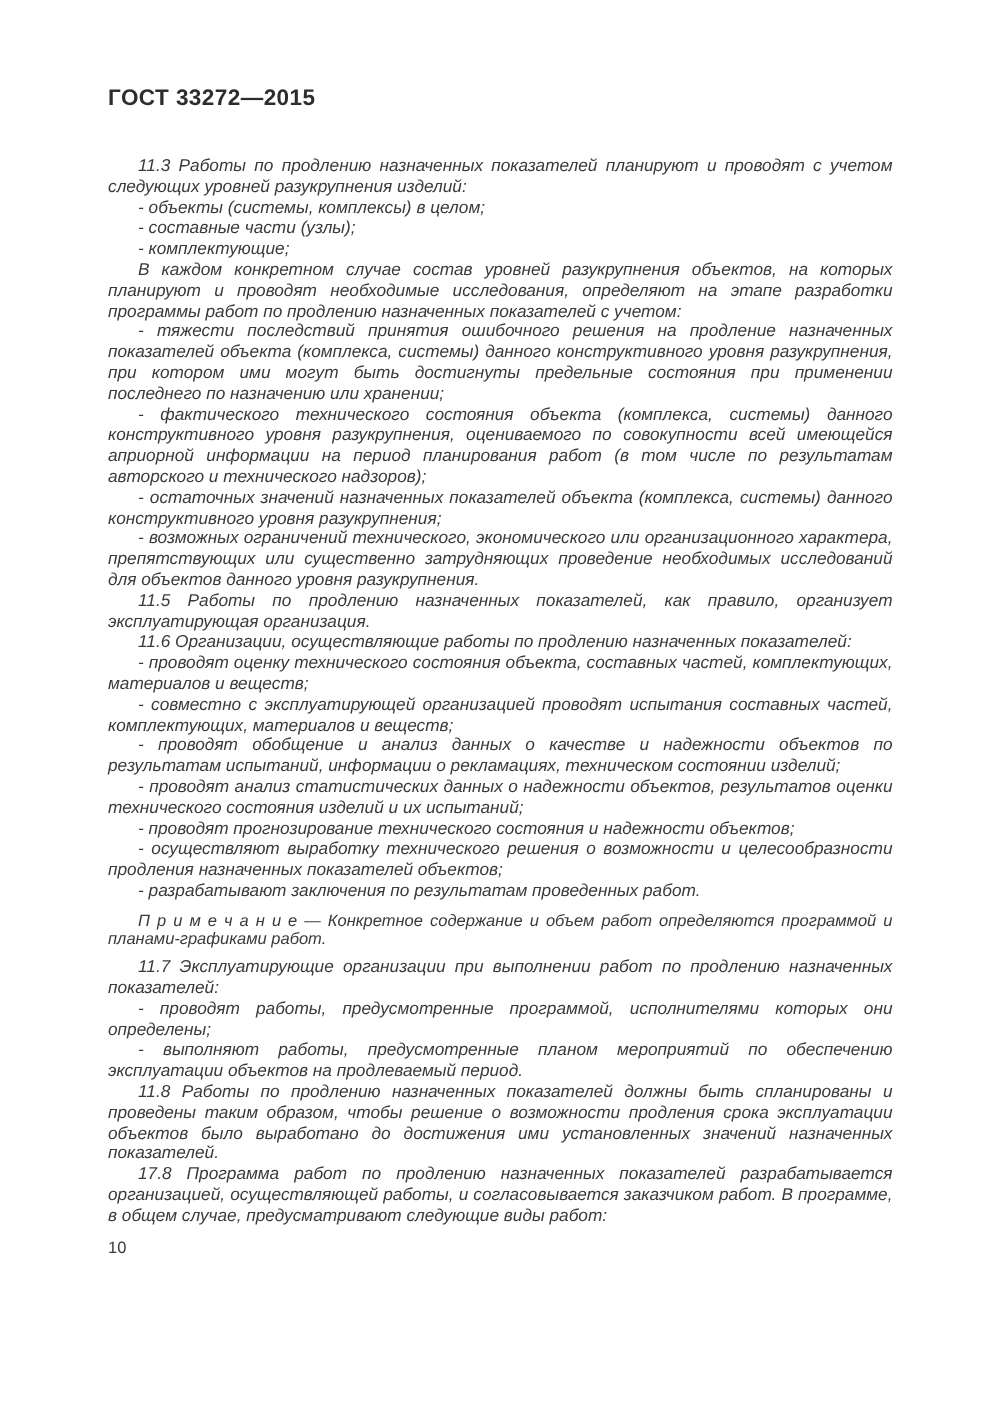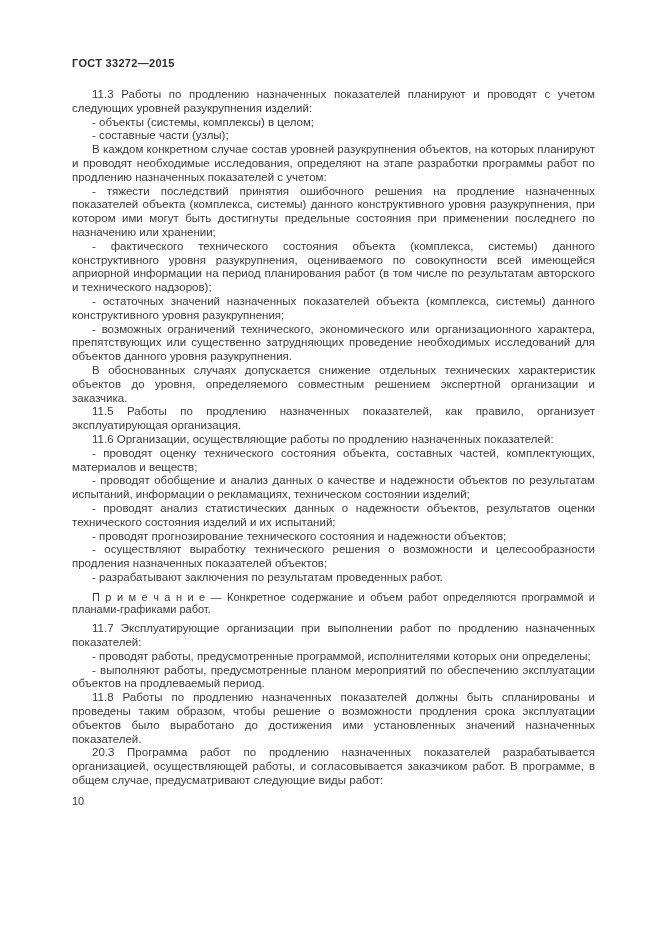--- a/index.html
+++ b/index.html
@@ -15,33 +15,34 @@
     overflow: hidden;
   }
   .page {
     box-sizing: border-box;
     width: 661px;
     height: 935px;
     background: #ffffff;
     padding: 57px 66px 0 72px;
   }
   .doc-header {
-    font-size: 11px;
+    font-size: 15px;
     font-weight: bold;
     color: #2d2d2d;
     letter-spacing: 0.3px;
-    margin: 0 0 19px 0;
+    margin: 0 0 31px 0;
   }
   .para {
     margin: 0;
     font-size: 11.5px;
     line-height: 13.8px;
     text-indent: 20px;
     text-align: justify;
     color: #3a3a3a;
+    font-style: italic;
   }
   .para.note {
     font-size: 11px;
     line-height: 12.3px;
     margin: 6px 0 7px 0;
   }
   .page-number {
     font-size: 11px;
     line-height: 13px;
     margin-top: 7px;
@@ -51,36 +52,37 @@
 </head>
 <body>
 
 <div class="page">
   <p class="doc-header">ГОСТ 33272—2015</p>
 
   <div>
       <p class="para">11.3  Работы по продлению назначенных показателей планируют и проводят с учетом следующих уровней разукрупнения изделий:</p>
       <p class="para">- объекты (системы, комплексы) в целом;</p>
       <p class="para">- составные части (узлы);</p>
+      <p class="para">- комплектующие;</p>
       <p class="para">В каждом конкретном случае состав уровней разукрупнения объектов, на которых планируют и проводят необходимые исследования, определяют на этапе разработки программы работ по продлению назначенных показателей с учетом:</p>
       <p class="para">- тяжести последствий принятия ошибочного решения на продление назначенных показателей объекта (комплекса, системы) данного конструктивного уровня разукрупнения, при котором ими могут быть достигнуты предельные состояния при применении последнего по назначению или хранении;</p>
       <p class="para">- фактического технического состояния объекта (комплекса, системы) данного конструктивного уровня разукрупнения, оцениваемого по совокупности всей имеющейся априорной информации на период планирования работ (в том числе по результатам авторского и технического надзоров);</p>
       <p class="para">- остаточных значений назначенных показателей объекта (комплекса, системы) данного конструктивного уровня разукрупнения;</p>
       <p class="para">- возможных ограничений технического, экономического или организационного характера, препятствующих или существенно затрудняющих проведение необходимых исследований для объектов данного уровня разукрупнения.</p>
-      <p class="para">В обоснованных случаях допускается снижение отдельных технических характеристик объектов до уровня, определяемого совместным решением экспертной организации и заказчика.</p>
       <p class="para">11.5  Работы по продлению назначенных показателей, как правило, организует эксплуатирующая организация.</p>
       <p class="para">11.6  Организации, осуществляющие работы по продлению назначенных показателей:</p>
       <p class="para">- проводят оценку технического состояния объекта, составных частей, комплектующих, материалов и веществ;</p>
+      <p class="para">- совместно с эксплуатирующей организацией проводят испытания составных частей, комплектующих, материалов и веществ;</p>
       <p class="para">- проводят обобщение и анализ данных о качестве и надежности объектов по результатам испытаний, информации о рекламациях, техническом состоянии изделий;</p>
       <p class="para">- проводят анализ статистических данных о надежности объектов, результатов оценки технического состояния изделий и их испытаний;</p>
       <p class="para">- проводят прогнозирование технического состояния и надежности объектов;</p>
       <p class="para">- осуществляют выработку технического решения о возможности и целесообразности продления назначенных показателей объектов;</p>
       <p class="para">- разрабатывают заключения по результатам проведенных работ.</p>
       <p class="para note">П р и м е ч а н и е  — Конкретное содержание и объем работ определяются программой и планами-графиками работ.</p>
       <p class="para">11.7  Эксплуатирующие организации при выполнении работ по продлению назначенных показателей:</p>
       <p class="para">- проводят работы, предусмотренные программой, исполнителями которых они определены;</p>
       <p class="para">- выполняют работы, предусмотренные планом мероприятий по обеспечению эксплуатации объектов на продлеваемый период.</p>
       <p class="para">11.8  Работы по продлению назначенных показателей должны быть спланированы и проведены таким образом, чтобы решение о возможности продления срока эксплуатации объектов было выработано до достижения ими установленных значений назначенных показателей.</p>
-      <p class="para">20.3  Программа работ по продлению назначенных показателей разрабатывается организацией, осуществляющей работы, и согласовывается заказчиком работ. В программе, в общем случае, предусматривают следующие виды работ:</p>
+      <p class="para">17.8  Программа работ по продлению назначенных показателей разрабатывается организацией, осуществляющей работы, и согласовывается заказчиком работ. В программе, в общем случае, предусматривают следующие виды работ:</p>
     </div>
 
   <p class="page-number">10</p>
 </div>
 
 </body></html>

